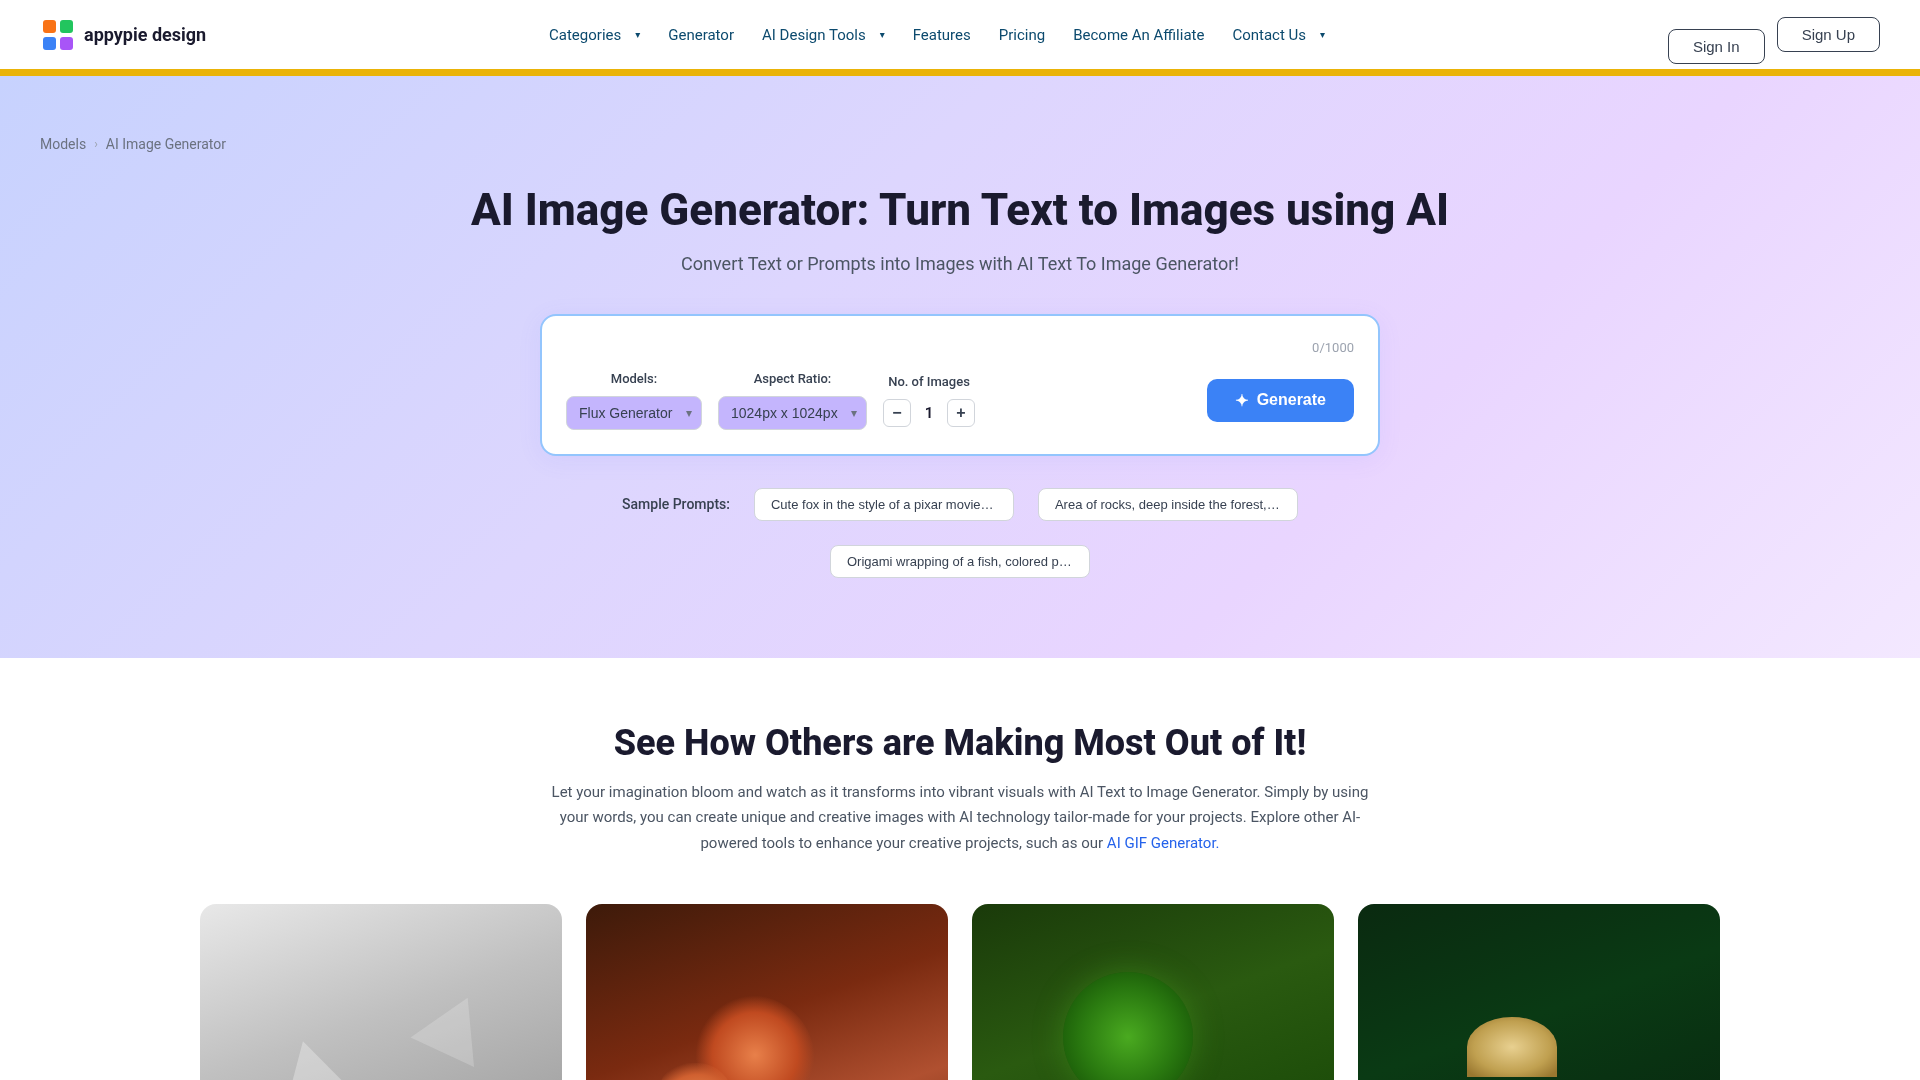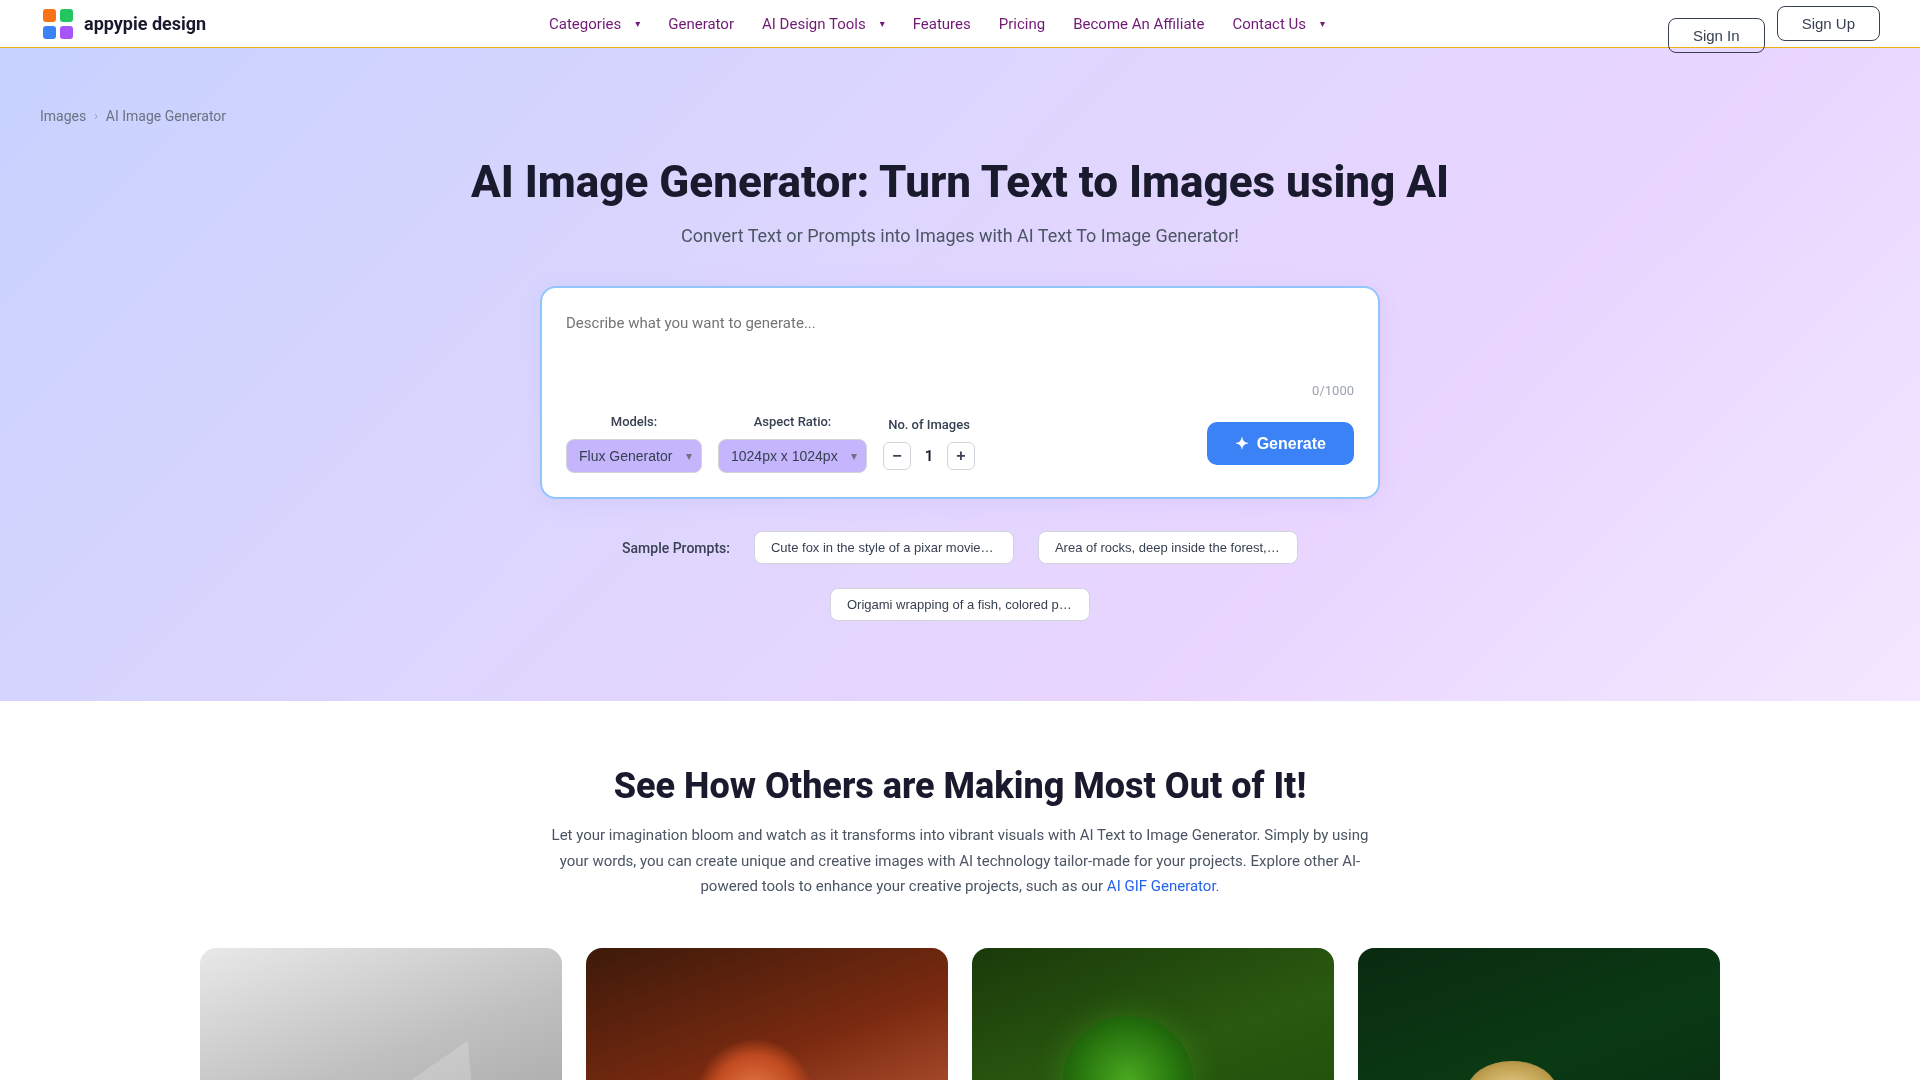--- a/index.html
+++ b/index.html
@@ -1,28 +1,28 @@
 <!DOCTYPE html>
 <html><head>
   <meta charset="utf-8">
   <style>
     * { margin: 0; padding: 0; box-sizing: border-box; }
     body { font-family: -apple-system, BlinkMacSystemFont, 'Segoe UI', Roboto, sans-serif; background: #fff; width: 1920px; min-height: 1080px; overflow-x: hidden; }
 
     
     nav {
       display: flex; align-items: center; justify-content: space-between;
-      padding: 16px 40px; height: 48px; background: #fff;
-      border-bottom: 1px solid #eab308; position: relative; z-index: 10;
+      padding: 16px 40px; height: 76px; background: #fff;
+      border-bottom: 7px solid #eab308; position: relative; z-index: 10;
     }
     .nav-logo { display: flex; align-items: center; gap: 8px; cursor: pointer; }
     .nav-logo-icon { width: 36px; height: 36px; }
     .nav-logo-text { font-size: 18px; font-weight: 700; color: #1a1a2e; }
     .nav-links { display: flex; align-items: center; gap: 28px; }
-    .nav-link { font-size: 15px; color: #701a75; cursor: pointer; display: flex; align-items: center; gap: 14px; text-decoration: none; }
+    .nav-link { font-size: 15px; color: #0c4a6e; cursor: pointer; display: flex; align-items: center; gap: 14px; text-decoration: none; }
     .nav-link .chevron { font-size: 10px; }
     .nav-actions { display: flex; align-items: center; gap: 12px; }
     .btn-signin {
       padding: 8px 24px; border: 1.5px solid #374151; border-radius: 8px;
       background: transparent; font-size: 15px; color: #374151; cursor: pointer;
       font-weight: 500;
       margin-top: 24px;
     }
     .btn-signup {
       padding: 8px 24px; border: 1.5px solid #374151; border-radius: 8px;
@@ -221,30 +221,29 @@
   </div>
 
   <div class="nav-actions">
     <button class="btn-signin">Sign In</button>
     <button class="btn-signup">Sign Up</button>
   </div>
 </nav>
 
 <section class="hero">
   <div class="breadcrumb">
-    <a href="#">Images</a>
+    <a href="#">Models</a>
     <span class="breadcrumb-sep">›</span>
     <span>AI Image Generator</span>
   </div>
 
   <h1>AI Image Generator: Turn Text to Images using AI</h1>
   <p>Convert Text or Prompts into Images with AI Text To Image Generator!</p>
 
   <div class="generator-card">
-    <textarea class="generator-textarea" rows="3" placeholder="Describe what you want to generate..." style=""></textarea>
     <div class="char-count">0/1000</div>
     <div class="generator-controls">
       <div class="control-group">
         <label class="control-label">Models:</label>
         <div class="select-wrapper">
           <select class="control-select">
             <option>Flux Generator</option>
           </select>
         </div>
       </div>

